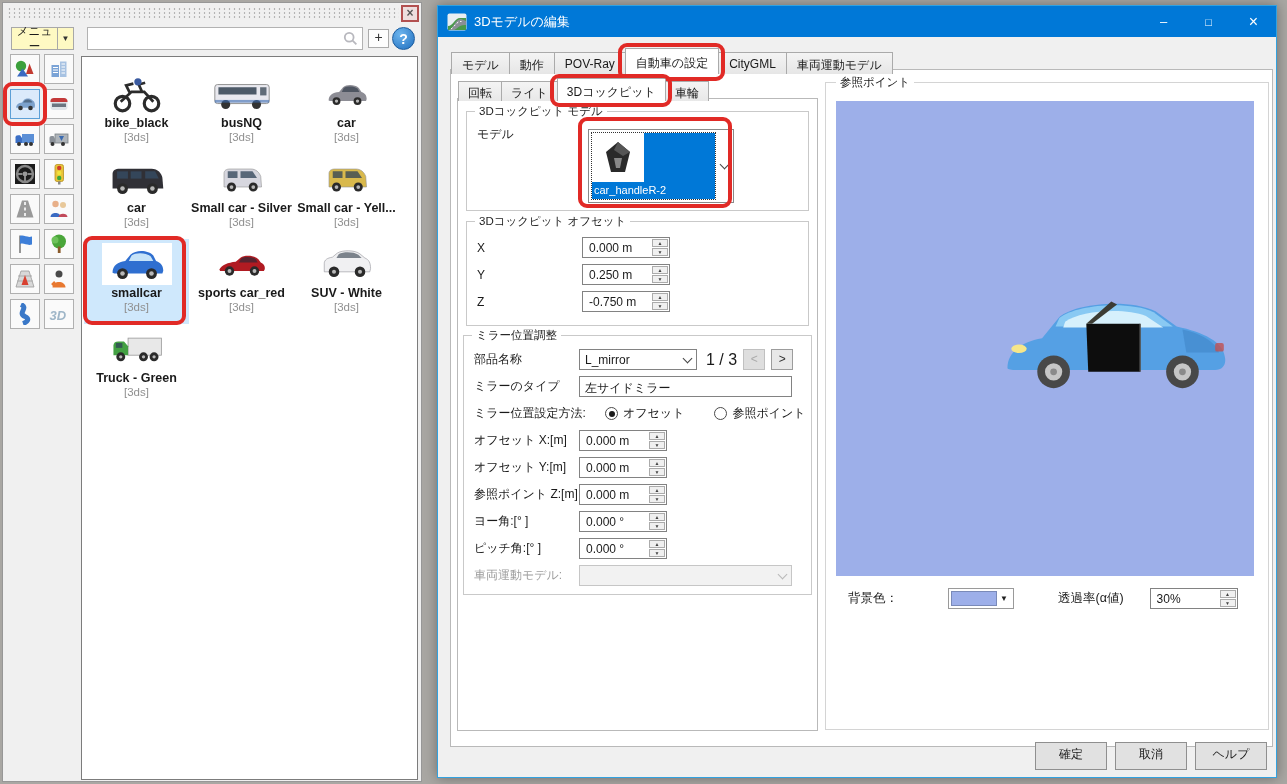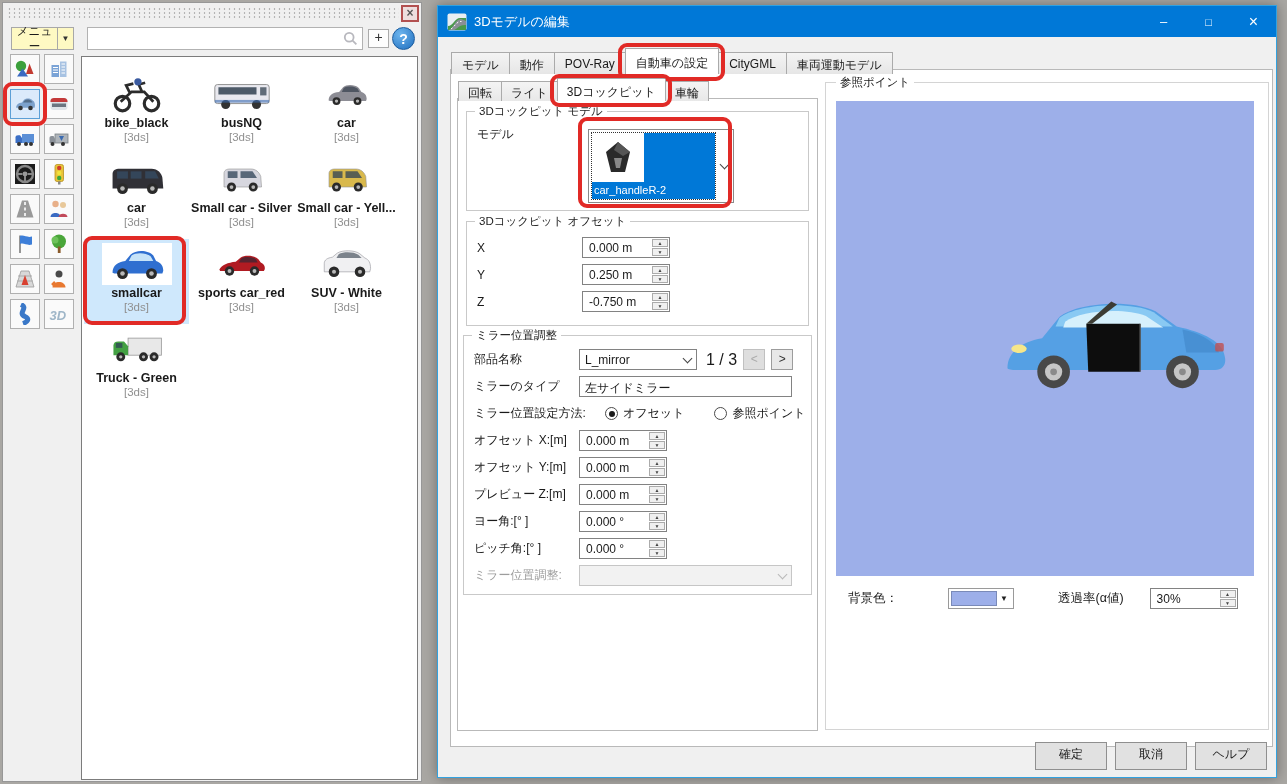--- a/index.html
+++ b/index.html
@@ -606,21 +606,21 @@
             <span class="flabel">オフセット Y:[m]</span>
             <div class="spinfield">
               <span class="v">0.000 m</span>
               <span class="ud">
                   <span>▲</span>
                   <span>▼</span>
                 </span>
             </div>
           </div>
           <div class="frow">
-            <span class="flabel">プレビュー Z:[m]</span>
+            <span class="flabel">参照ポイント Z:[m]</span>
             <div class="spinfield">
               <span class="v">0.000 m</span>
               <span class="ud">
                   <span>▲</span>
                   <span>▼</span>
                 </span>
             </div>
           </div>
           <div class="frow">
             <span class="flabel">ヨー角:[° ]</span>
@@ -636,21 +636,21 @@
             <span class="flabel">ピッチ角:[° ]</span>
             <div class="spinfield">
               <span class="v">0.000 °</span>
               <span class="ud">
                   <span>▲</span>
                   <span>▼</span>
                 </span>
             </div>
           </div>
           <div class="frow">
-            <span class="flabel dis">ミラー位置調整:</span>
+            <span class="flabel dis">車両運動モデル:</span>
             <div class="combo dis" style="width:213px;">
               <span class="v"></span>
               <span class="chev"></span>
             </div>
           </div>
         </div>
       </div>
     </div>
 
     <div class="preview-group">

